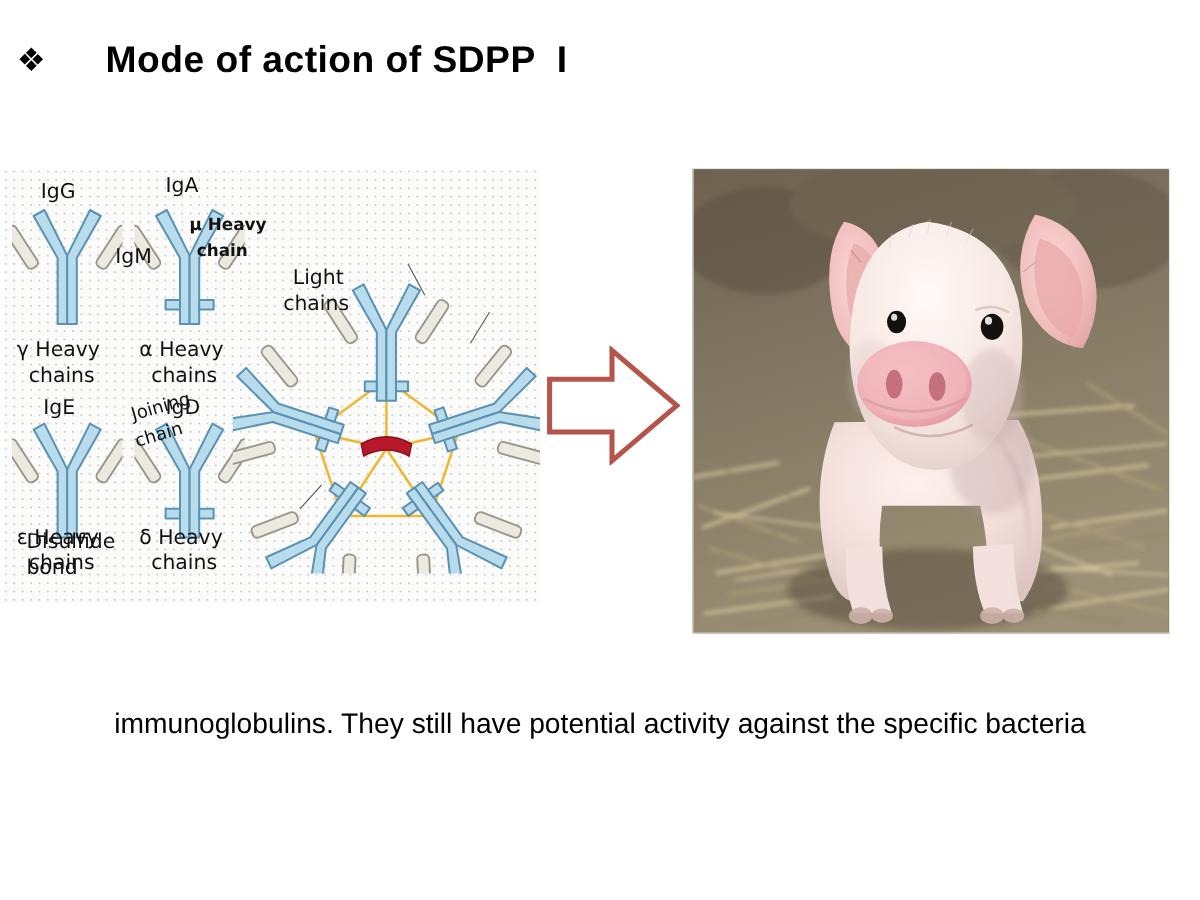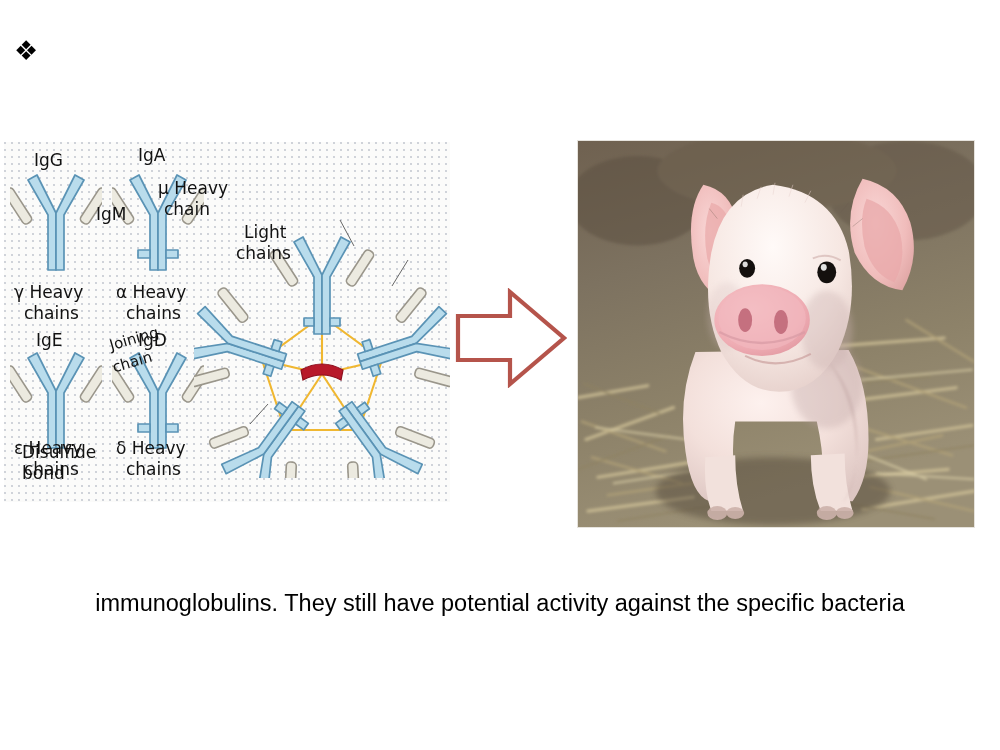--- a/index.html
+++ b/index.html
@@ -58,21 +58,21 @@
     background-size: 7px 7px;
   }
   .fig-label {
     position: absolute;
     font-family: "DejaVu Sans", sans-serif;
     font-size: 17px;
     line-height: 20px;
     color: #111;
     white-space: pre;
   }
-  .fig-label.small { font-size: 17px; }
+  .fig-label.small { font-size: 14px; font-weight: bold; }
   .ab-svg { position: absolute; }
 
   
   #process-arrow {
     position: absolute;
     left: 455px;
     top: 288px;
     width: 112px;
     height: 100px;
   }
@@ -102,20 +102,21 @@
     line-height: 34px;
     color: #000;
   }
   #caption .cap-line { display: block; white-space: pre; }
 </style>
 </head>
 <body>
 
 <div id="slide-title">
   <span id="title-bullet">❖</span>
+  <span id="title-text">Mode of action of SDPP  I</span>
 </div>
 
 <div id="antibody-figure">
 
   <div class="fig-label" style="left:30px; top:8px;">IgG</div>
   <svg class="ab-svg" style="left:6px; top:30px;" width="92" height="105" viewBox="0 0 92 105">
     <g stroke="#9a968b" stroke-width="1.6" fill="#eceae0">
       <rect x="3" y="14" width="10" height="40" rx="4" transform="rotate(-33 8 34)"></rect>
       <rect x="79" y="14" width="10" height="40" rx="4" transform="rotate(33 84 34)"></rect>
     </g>

